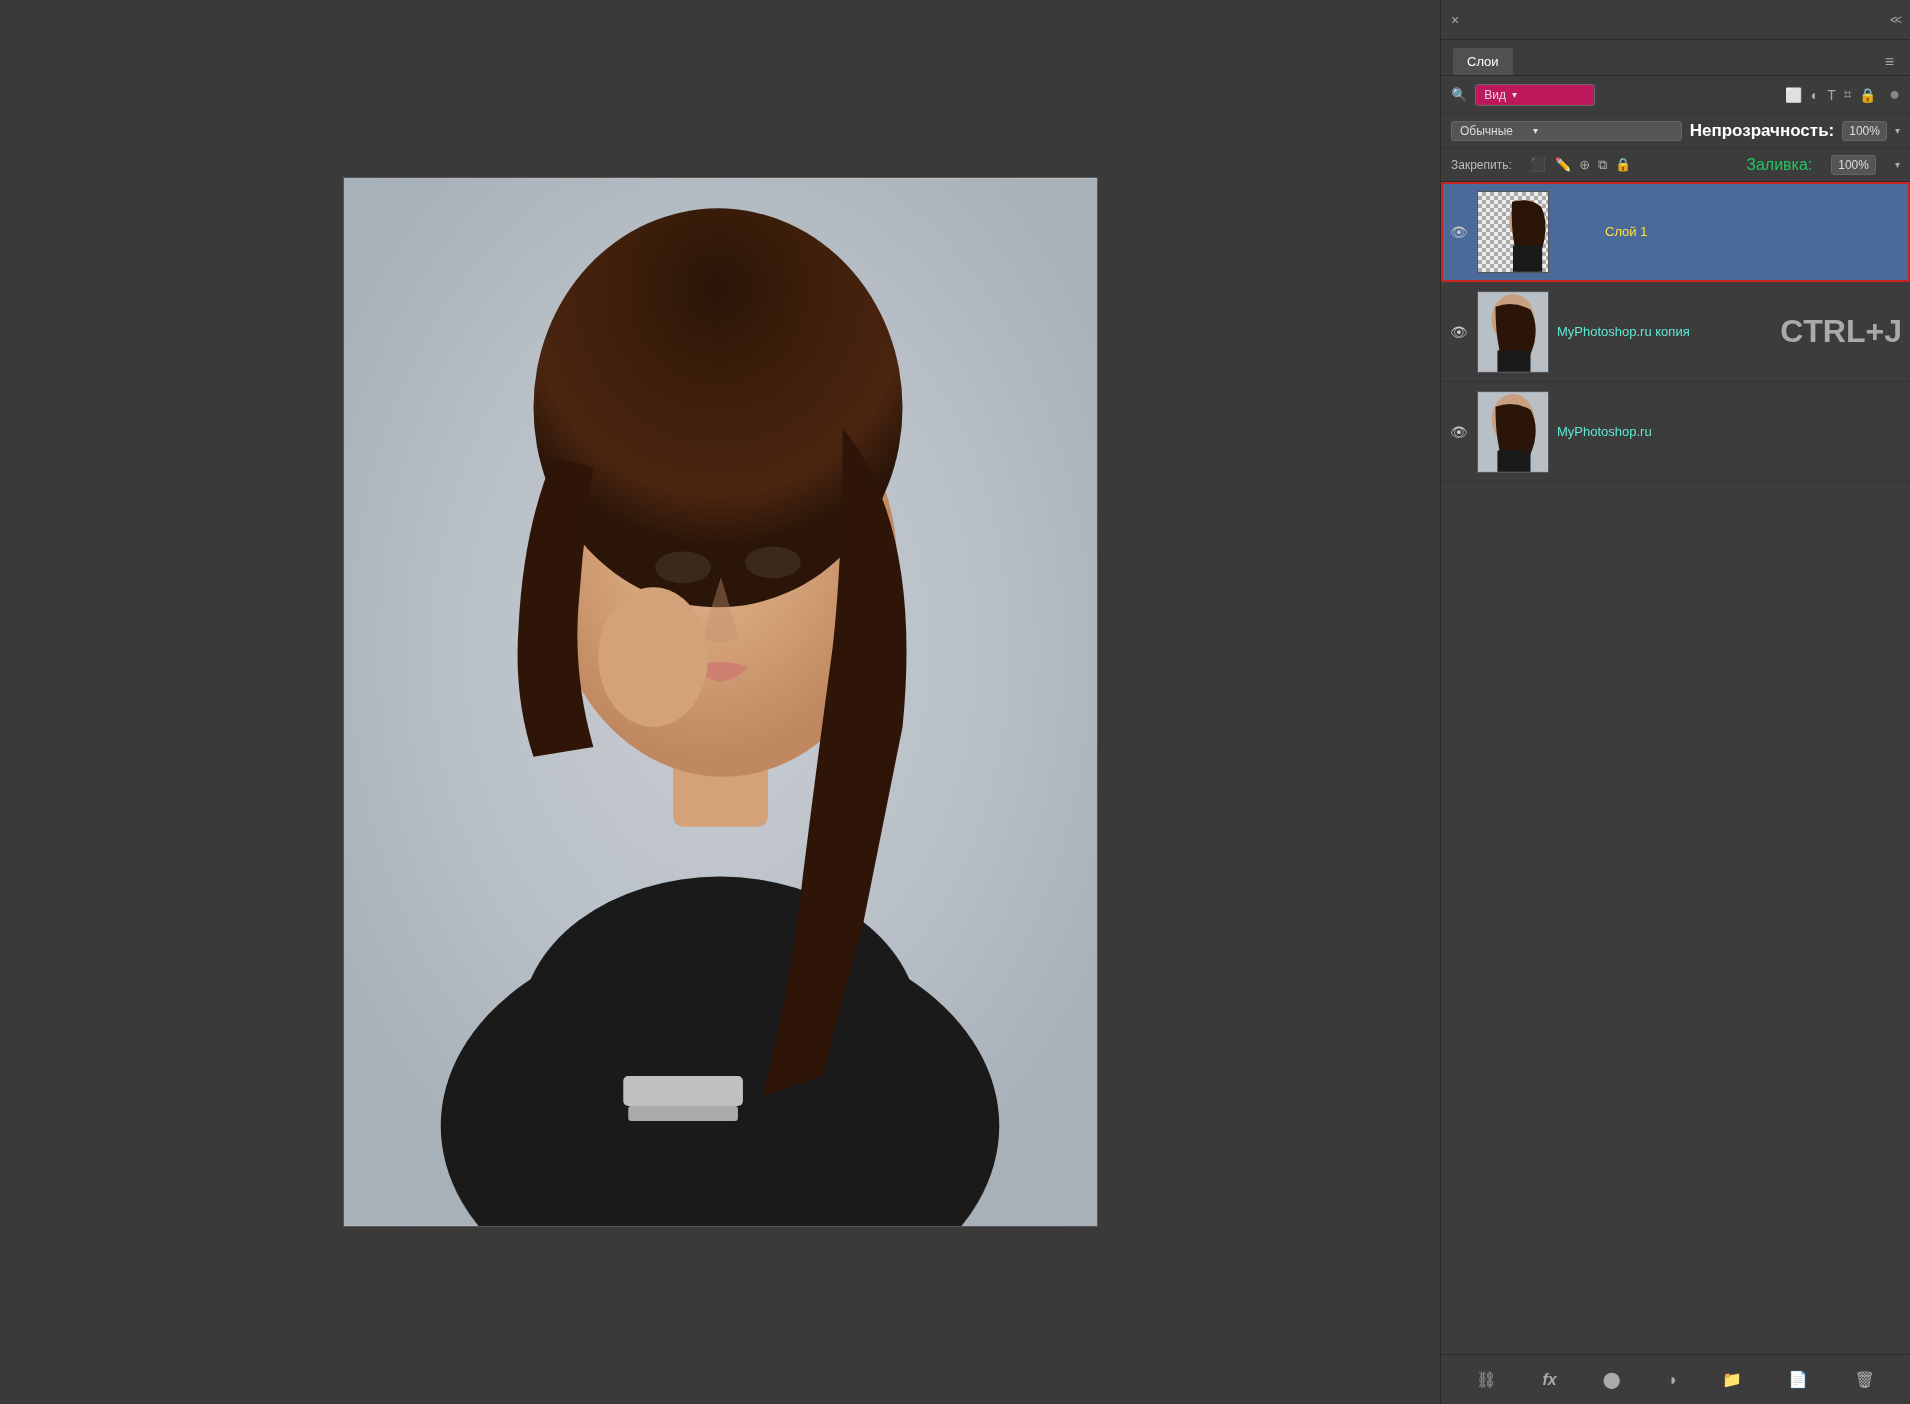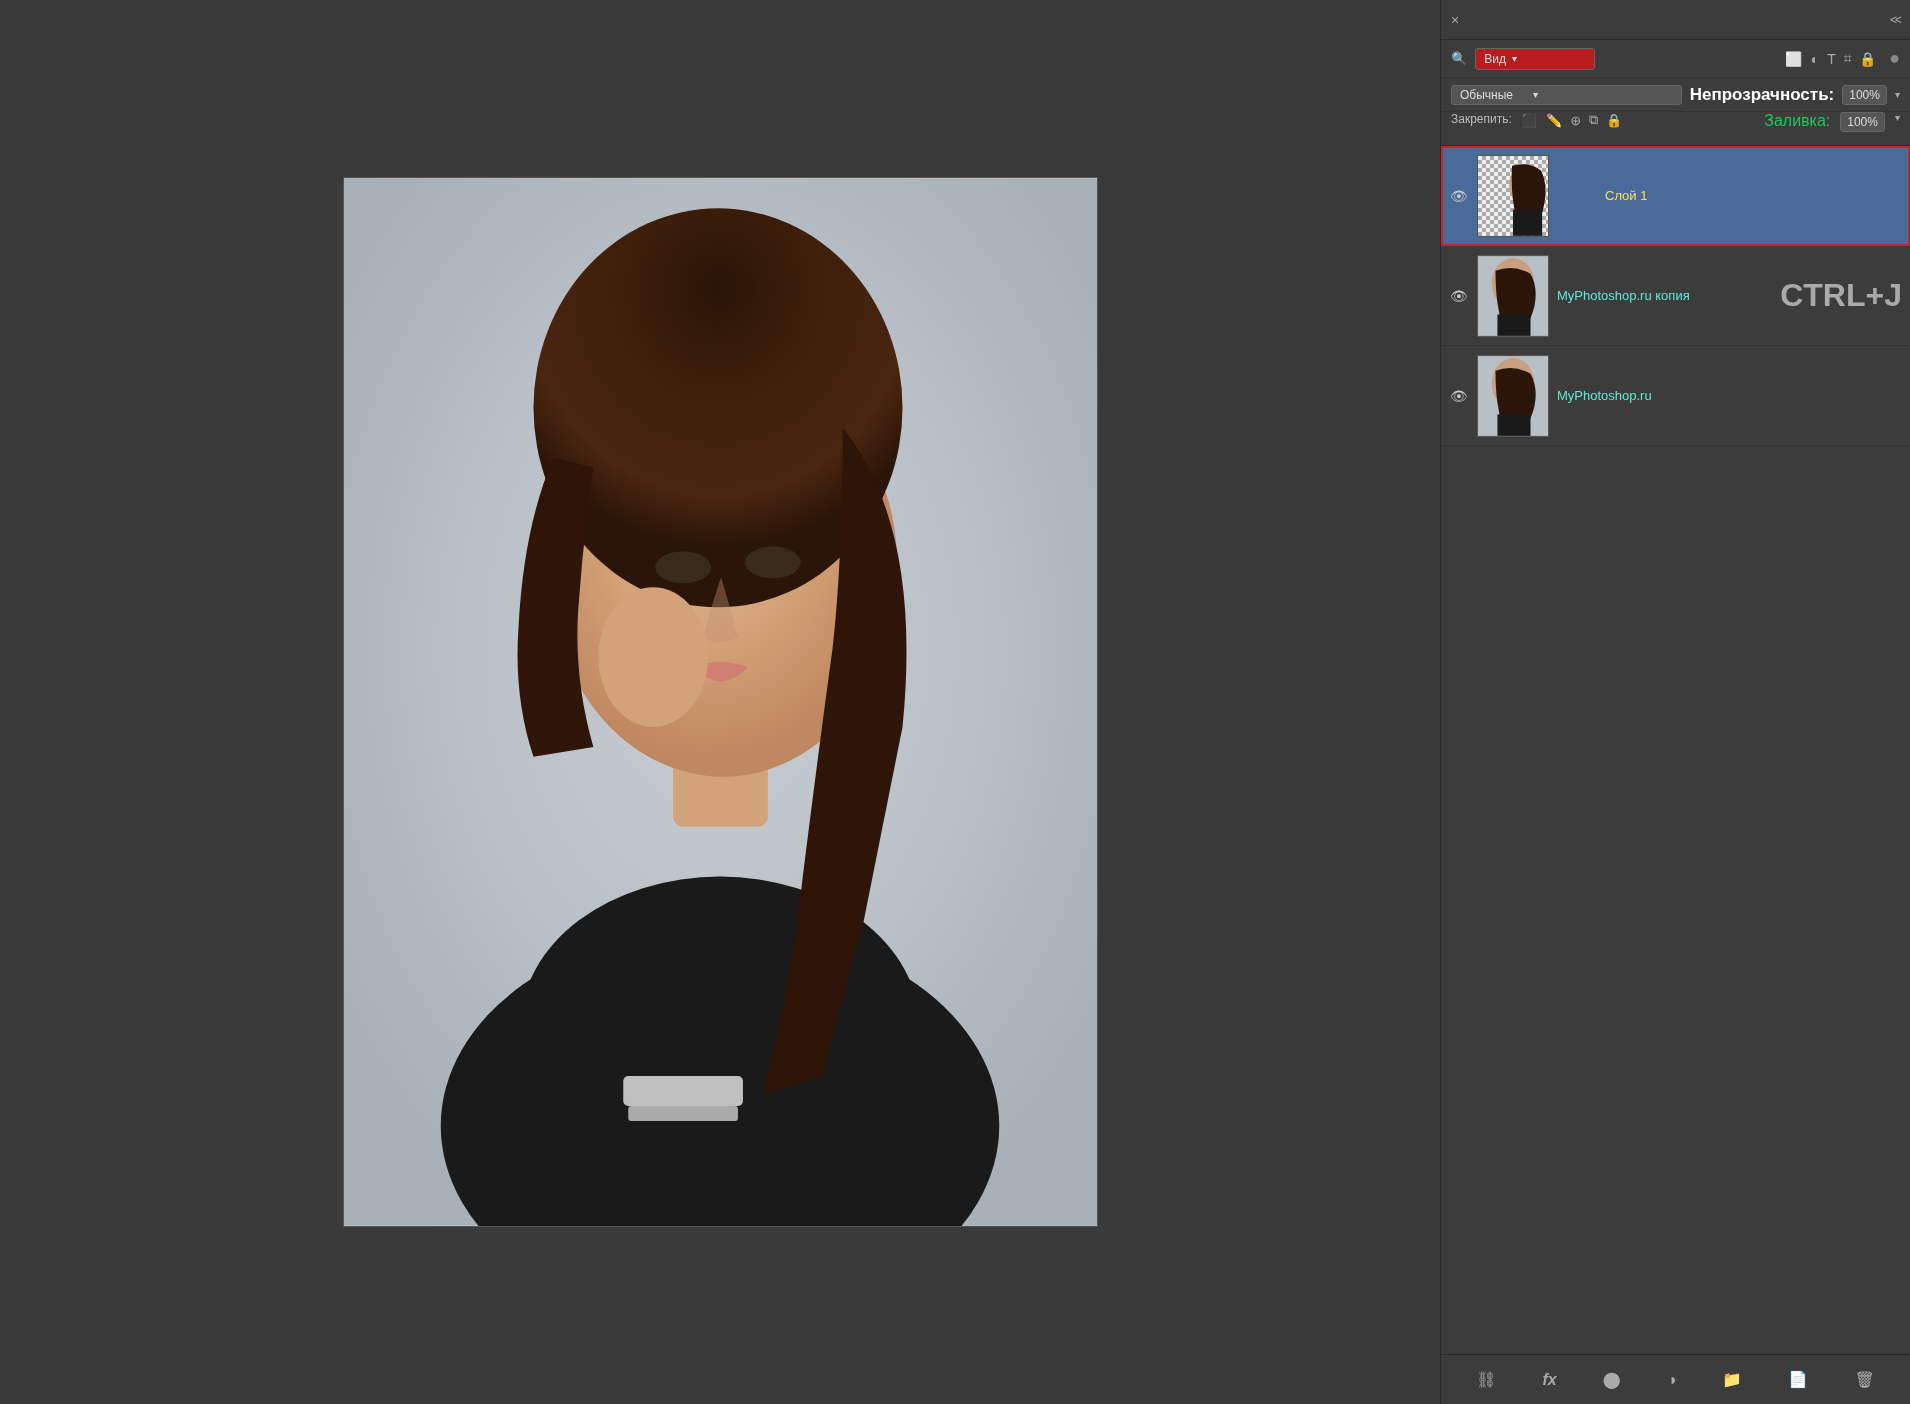--- a/index.html
+++ b/index.html
@@ -109,21 +109,21 @@
       height: 38px;
       background: #3c3c3c;
       display: flex;
       align-items: center;
       padding: 0 10px;
       gap: 8px;
       border-bottom: 1px solid #333;
     }
 
     .filter-select {
-      background: #b91c1c;
+      background: #be185d;
       color: #ddd;
       border: 1px solid #666;
       border-radius: 3px;
       padding: 3px 8px;
       font-size: 12px;
       display: flex;
       align-items: center;
       gap: 6px;
       cursor: pointer;
       min-width: 120px;
@@ -189,23 +189,23 @@
       color: #aaa;
       font-size: 10px;
       cursor: pointer;
     }
 
     
     .lock-row {
       height: 34px;
       background: #3c3c3c;
       display: flex;
-      align-items: flex-start;
+      align-items: center;
       padding: 0 10px;
-      gap: 10px;
+      gap: 19px;
       border-bottom: 1px solid #2a2a2a;
     }
 
     .lock-label {
       color: #bbb;
       font-size: 12px;
     }
 
     .lock-icons {
       display: flex;
@@ -399,20 +399,26 @@
   </div>
 </div>
 
 <div class="layers-panel">
 
   <div class="panel-header">
     <span class="panel-close">×</span>
     <span class="panel-collapse">&lt;&lt;</span>
   </div>
 
+  <div class="panel-tabs">
+    <div class="panel-tab active">
+      <span>Слои</span>
+    </div>
+    <span class="panel-menu-icon">≡</span>
+  </div>
 
   <div class="filter-row">
     <span style="color:#aaa;font-size:13px;">🔍</span>
     <div class="filter-select">
       <span>Вид</span>
       <span style="font-size:10px;">▾</span>
     </div>
     <div class="filter-icons">
 
       <span class="filter-icon">⬜</span>

